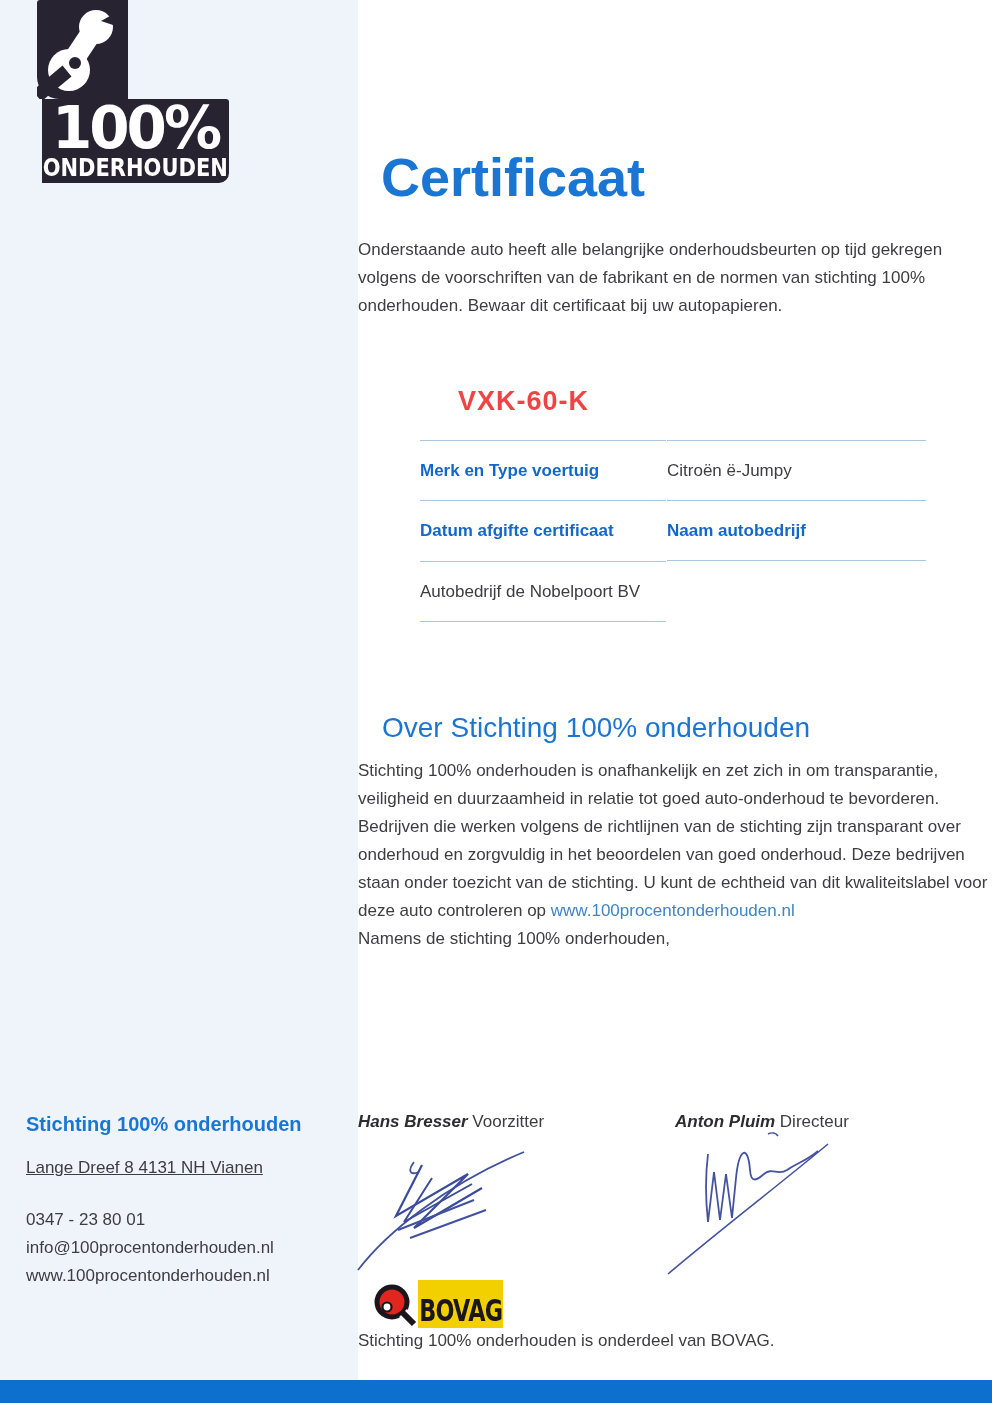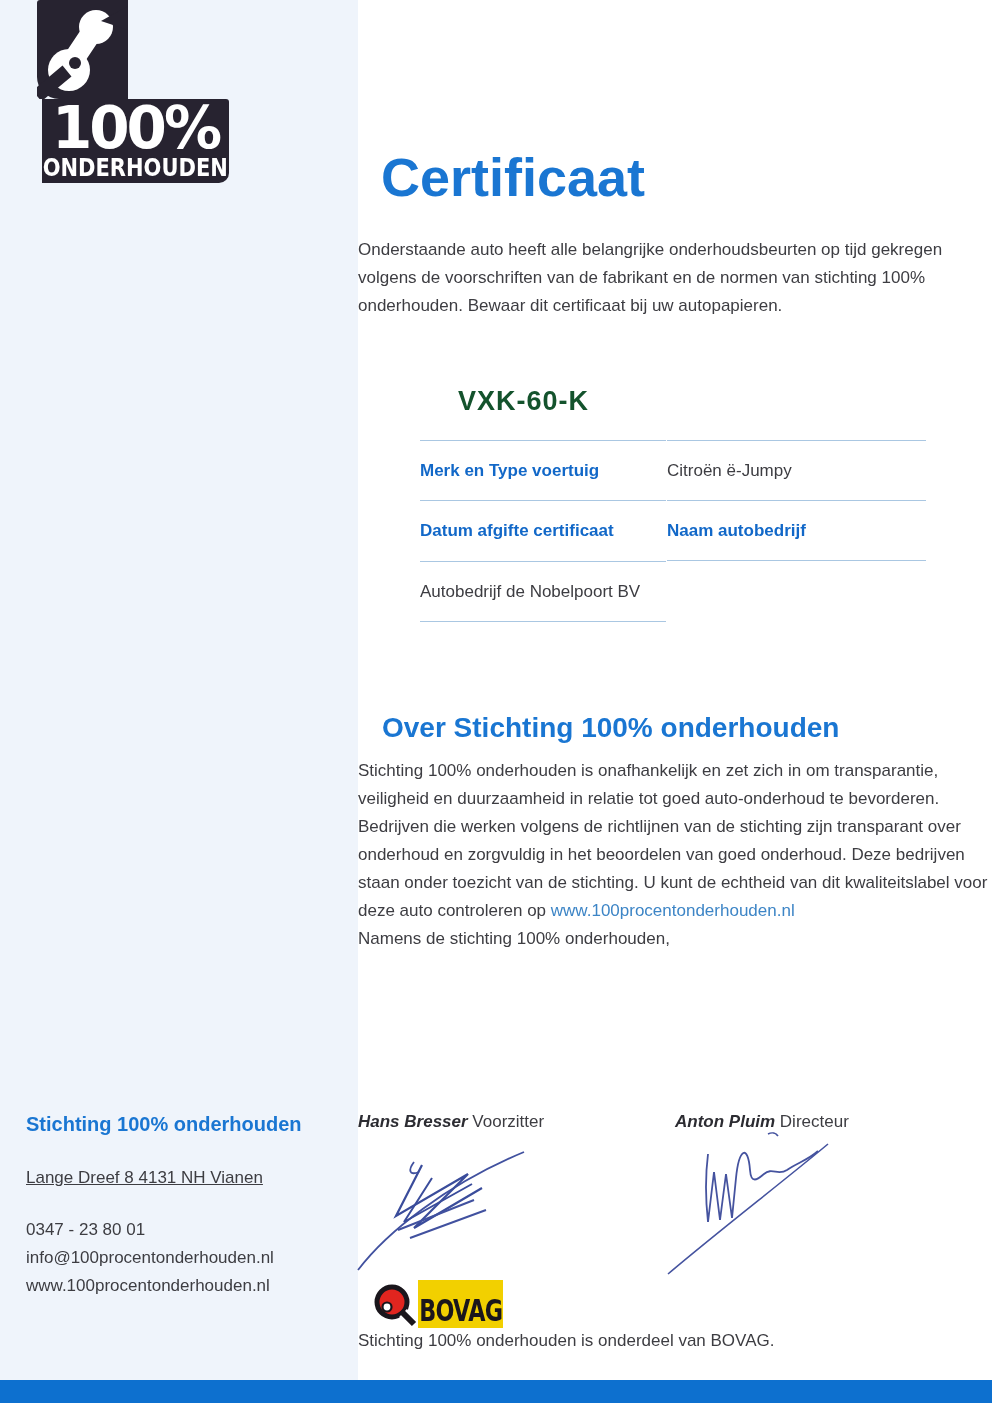--- a/index.html
+++ b/index.html
@@ -15,35 +15,35 @@
   .logo-left { width:91px; height:99px; background:var(--logoBlack,#272330); border-radius:3px 0 0 22px; }
   .logo-right { width:187px; height:99px; background:var(--logoBlack,#272330); margin-left:5px;
     border-radius:0 3px 10px 0; color:#fff; display:flex; flex-direction:column;
     align-items:center; justify-content:center; }
   .logo-percent { font-family:"DejaVu Sans",sans-serif; font-weight:bold; font-size:58px; line-height:50px; letter-spacing:-3px; margin-top:4px; }
   .logo-word { font-family:"DejaVu Sans",sans-serif; font-weight:bold; font-size:25px; line-height:30px; transform:scaleX(0.84); transform-origin:center; white-space:nowrap; }
 
   
   .title { position:absolute; left:381px; top:146px; margin:0; font-size:54px; font-weight:bold; color:var(--accent,#1a76d2); }
   .intro { position:absolute; left:358px; top:236px; width:632px; margin:0; font-size:17px; line-height:28px; }
-  .plate { position:absolute; left:458px; top:386px; font-size:27px; font-weight:bold; color:#14532d; letter-spacing:1px; }
+  .plate { position:absolute; left:458px; top:386px; font-size:27px; font-weight:bold; color:#ef4444; letter-spacing:1px; }
 
   
   .details { position:absolute; left:420px; top:440px; display:grid; grid-template-columns:246px 259px; column-gap:1px; }
   .dcell { border-top:1px solid var(--rule,#aac7e2); height:59px; display:flex; align-items:center; font-size:17px; }
   .dcell.bottom { border-bottom:1px solid var(--rule,#aac7e2); }
   .dlabel { color:var(--label,#1268c8); font-weight:bold; }
 
-  .about-h { position:absolute; left:382px; top:712px; margin:0; font-size:28px; font-weight:bold; color:var(--accent,#1a76d2); }
+  .about-h { position:absolute; left:382px; top:712px; margin:0; font-size:28px; font-weight:normal; color:var(--accent,#1a76d2); }
   .about-body { position:absolute; left:358px; top:757px; width:632px; font-size:17px; line-height:28px; }
   .link { color:var(--link,#3d85c6); text-decoration:none; cursor:pointer; }
 
   
   .contact { position:absolute; left:26px; top:1112px; font-size:17px; line-height:28px; color:#3d3d42; }
-  .contact-name { color:var(--accent,#1a76d2); font-weight:bold; font-size:20px; line-height:24px; margin-bottom:28px; }
+  .contact-name { color:var(--accent,#1a76d2); font-weight:bold; font-size:20px; line-height:24px; margin-bottom:18px; }
   .contact-address { margin-bottom:24px;text-decoration:underline; }
 
   
   .sig-label { position:absolute; font-size:17px; color:#3d3d42; }
   .sig-label b { color:#2c2c32;font-style:italic; }
   .sig-hans-label { left:358px; top:1112px; }
   .sig-anton-label { left:675px; top:1112px; }
   .sig-svg { position:absolute; }
   .sig-hans-svg { left:352px; top:1132px; }
   .sig-anton-svg { left:660px; top:1126px; }

